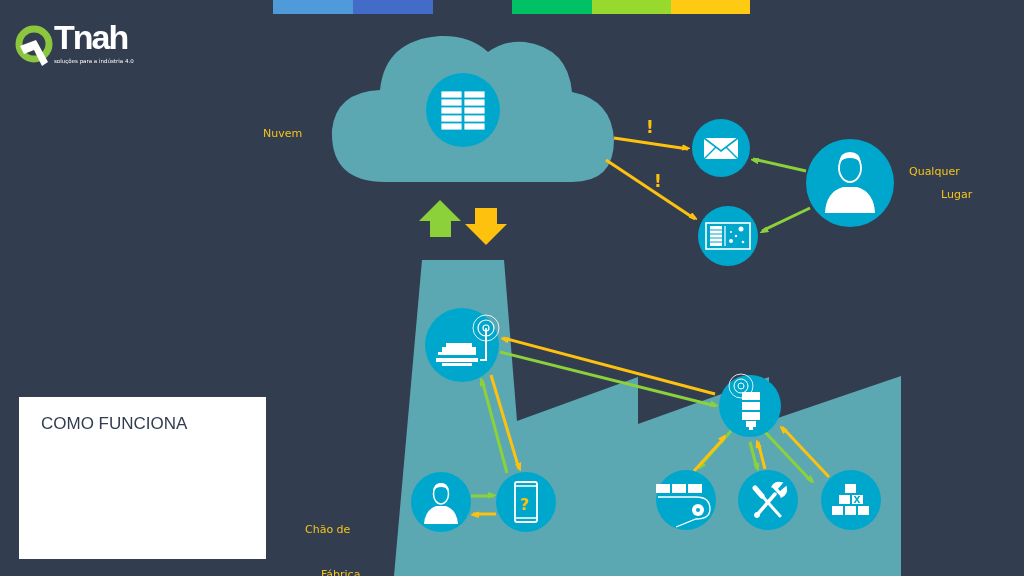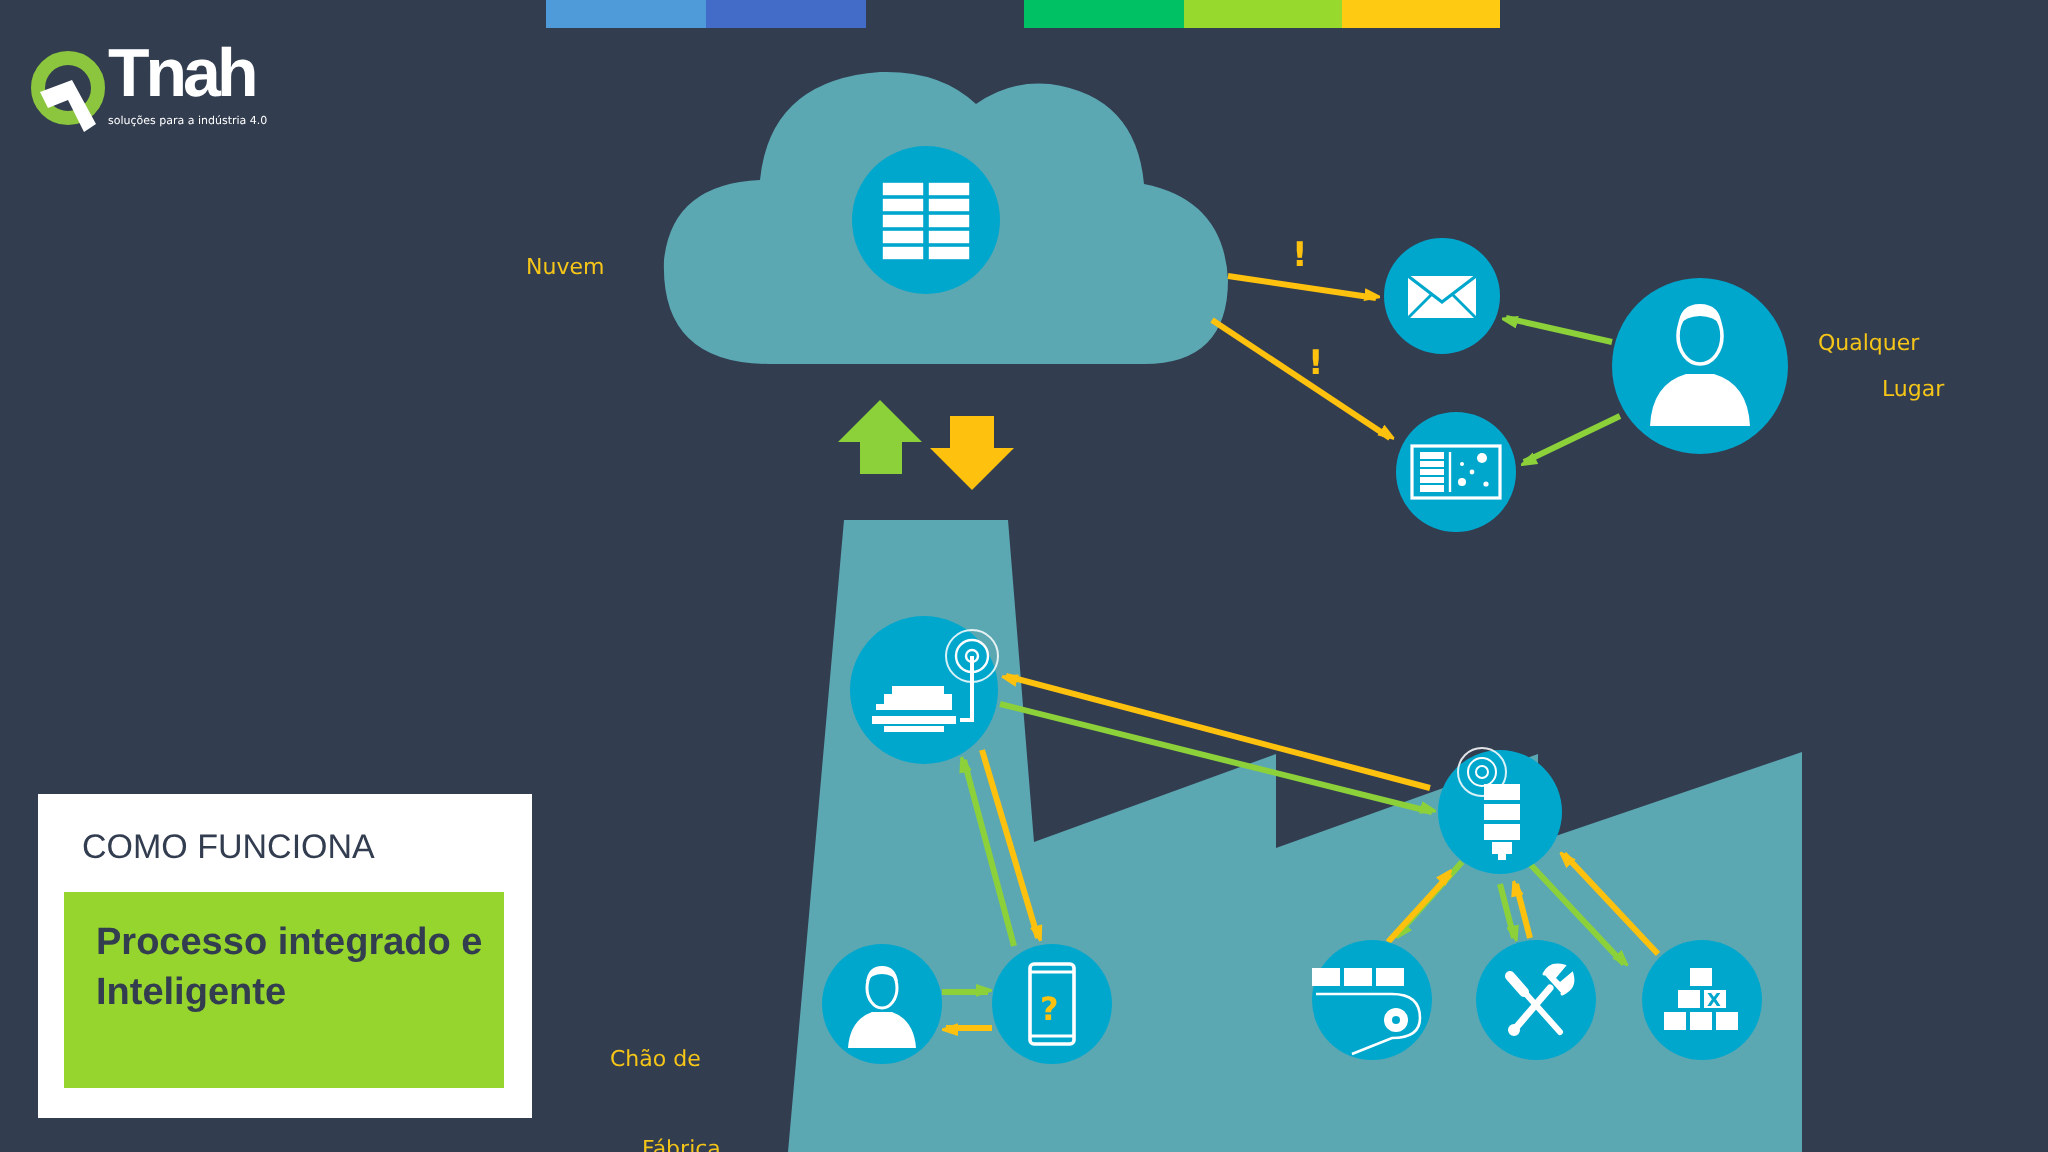--- a/index.html
+++ b/index.html
@@ -221,16 +221,13 @@
 </svg>
 
 <div class="label" style="left:263px;top:123px;">Nuvem</div>
 <div class="label" style="left:909px;top:161px;">Qualquer</div>
 <div class="label" style="left:909px;top:184px;margin-left:32px;">Lugar</div>
 <div class="label" style="left:305px;top:519px;">Chão de</div>
 <div class="label" style="left:321px;top:543px;margin-top:21px;">Fábrica</div>
 
 <div class="card">
   <div class="card-title">COMO FUNCIONA</div>
-  <div class="card-green">
-    <div class="card-text">Processo integrado e Inteligente</div>
-  </div>
 </div>
 
 </body></html>

